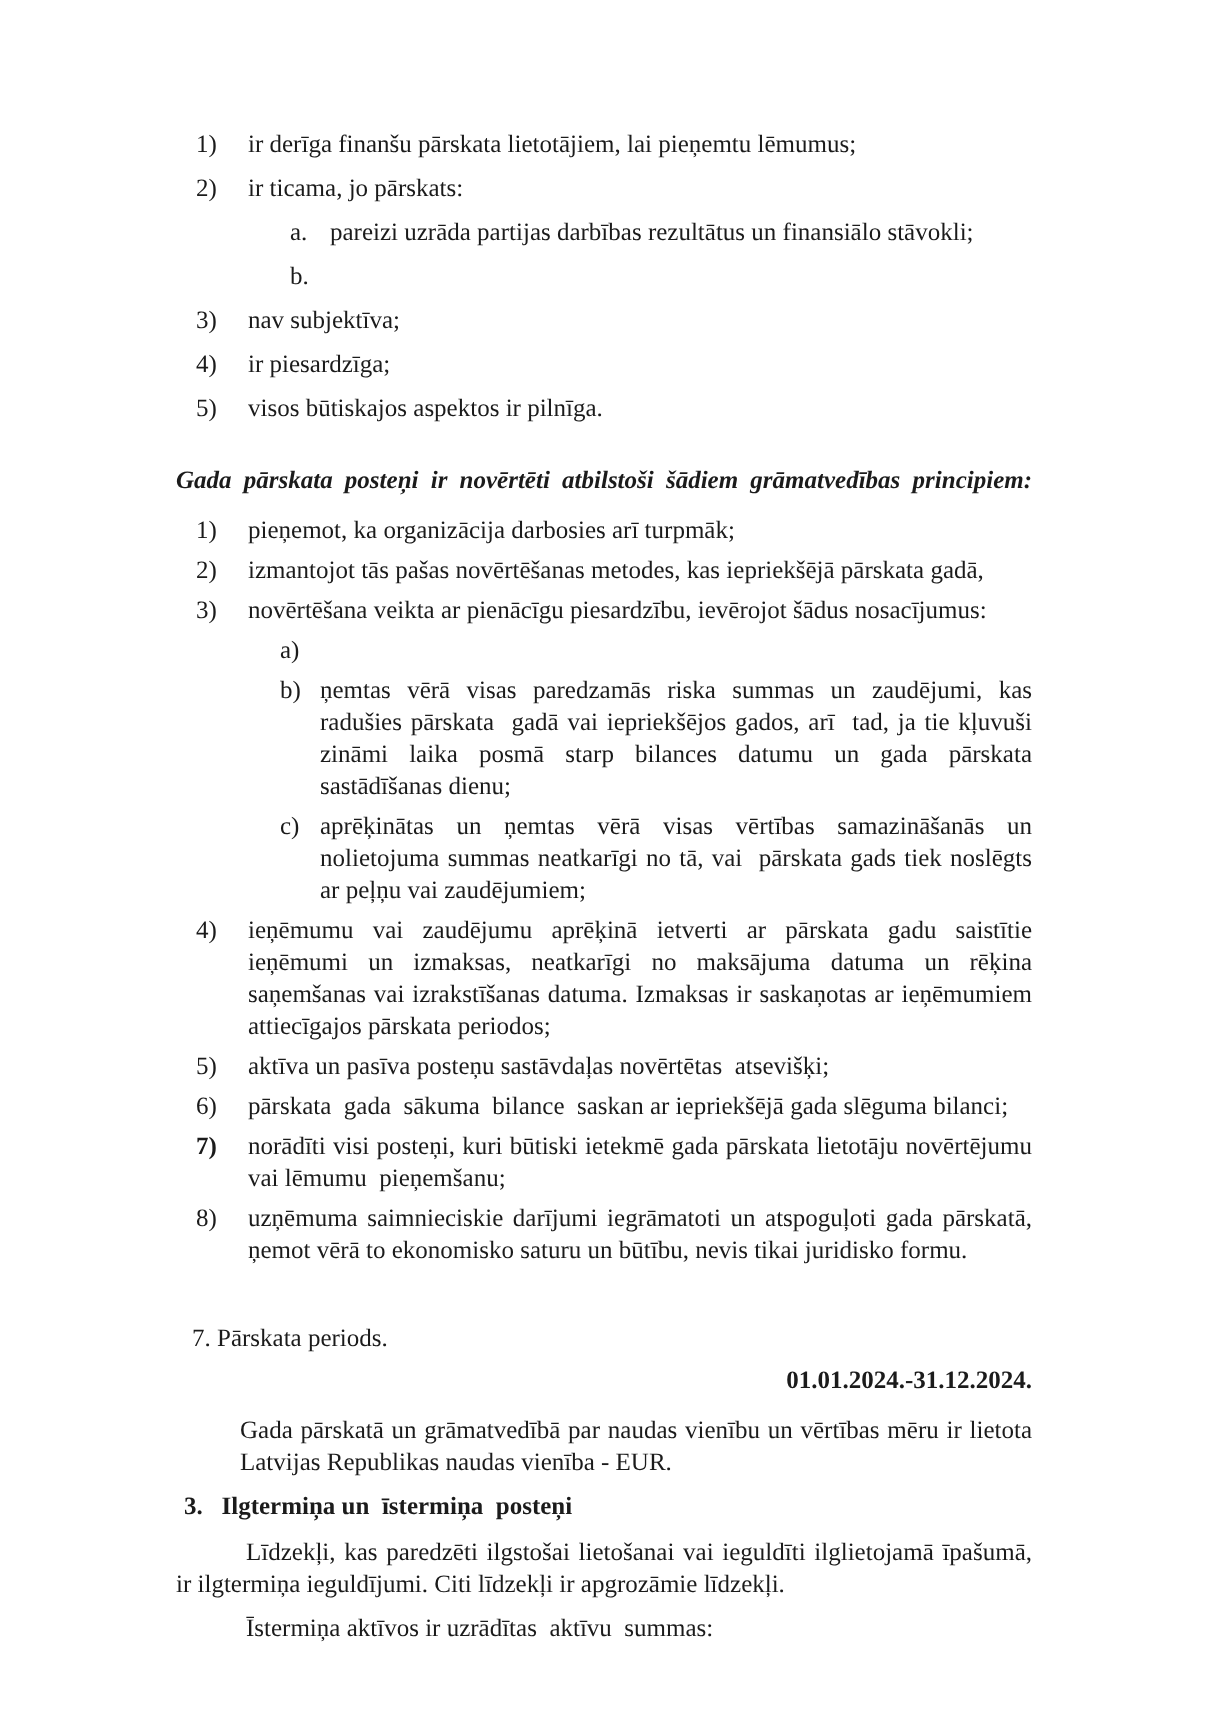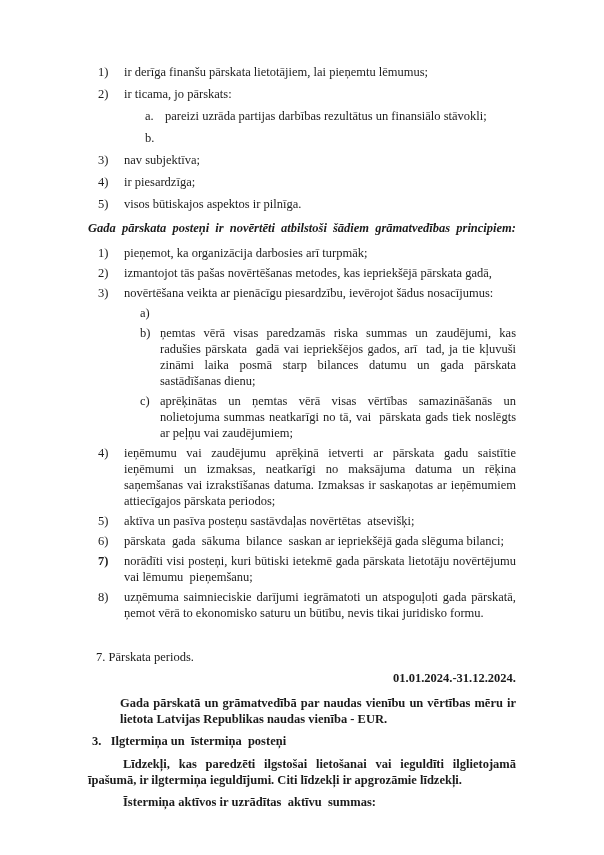--- a/index.html
+++ b/index.html
@@ -39,41 +39,40 @@
     margin-left: 52px;
   }
   .li .tx {
     flex: 1;
     text-align: justify;
     white-space: pre-wrap;
   }
   .list2 .li { margin-bottom: 4px; }
   .mk.bold { font-weight: bold; }
   .principles {
-    margin: 8px 0 9px 0;
+    margin: 20px 0 9px 0;
     font-weight: bold;
     font-style: italic;
     text-align: justify;
     text-align-last: justify;
     white-space: pre-wrap;
   }
   .sec7-title {
     margin: 28px 0 5px 8px;
     font-weight: normal;
   }
   .period {
     margin: 5px 0 9px 0;
     font-weight: bold;
     text-align: right;
   }
   .para {
     margin: 0 0 6px 0;
     text-align: justify;
     white-space: pre-wrap;
-    font-weight: bold;
   }
   .para.block-indent {
     margin-left: 32px;
   }
   .sec8-title {
     margin: 4px 0 7px 4px;
     font-weight: bold;
     white-space: pre-wrap;
   }
   .para.first-indent {

